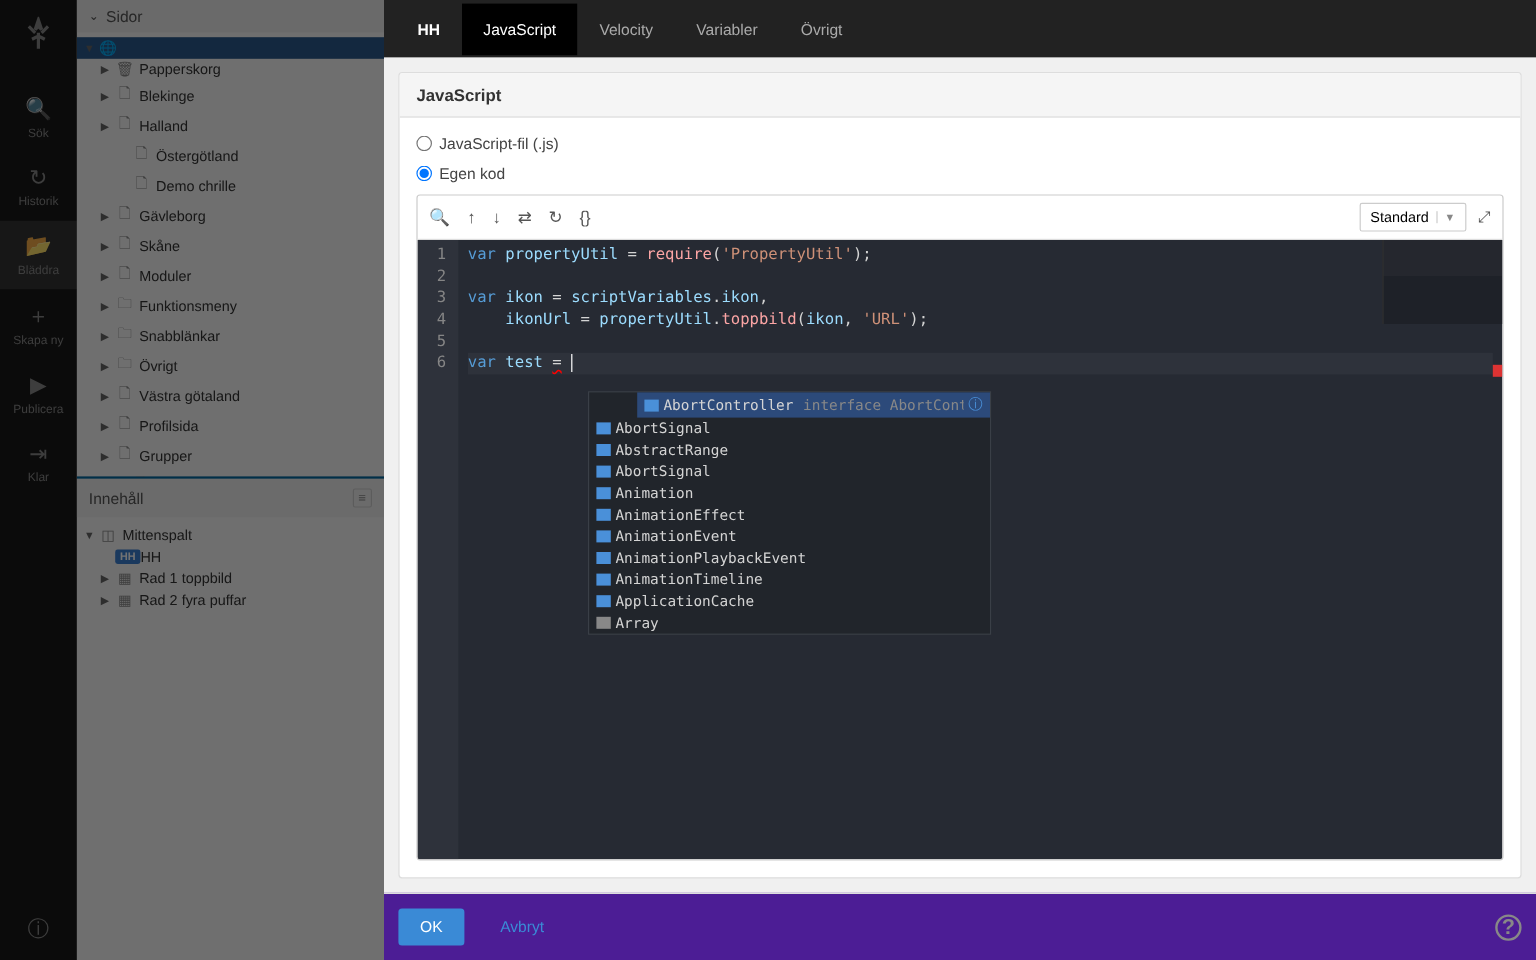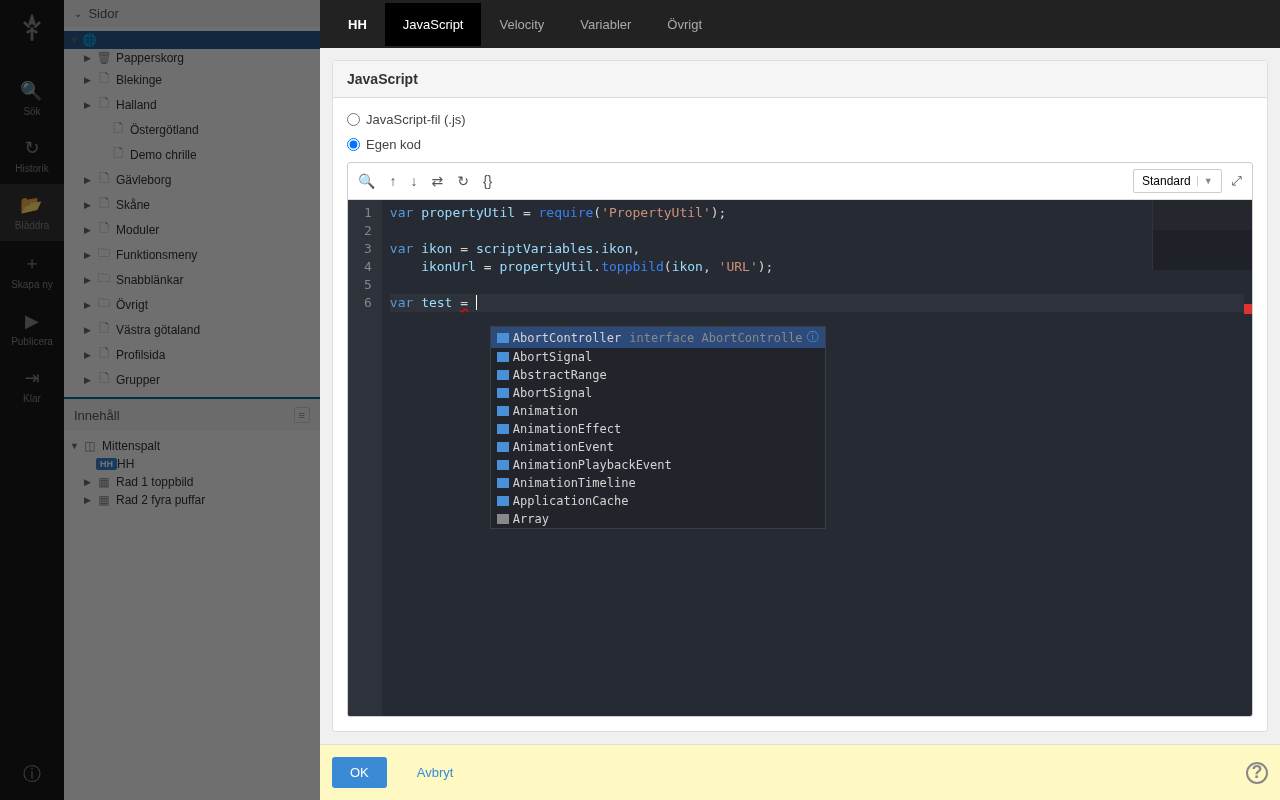--- a/index.html
+++ b/index.html
@@ -53,39 +53,39 @@
 .editor-toolbar .fullscreen { margin-left: 10px; color: #555; cursor: pointer; }
 
 .editor { flex: 1; background: #262a33; display: flex; font-family: Consolas, monospace; font-size: 13px; position: relative; color: #d4d4d4; }
 .gutter { background: #2e323b; color: #858585; text-align: right; padding: 4px 10px 4px 16px; user-select: none; }
 .gutter div { height: 18px; line-height: 18px; }
 .code { padding: 4px 8px; flex: 1; position: relative; }
 .code-line { height: 18px; line-height: 18px; white-space: pre; }
 .code-line.current { background: rgba(255,255,255,0.04); }
 .kw { color: #569cd6; }
 .str { color: #ce9178; }
-.fn { color: #3b82f6; }
+.fn { color: #fca5a5; }
 .var { color: #9cdcfe; }
 .op { color: #d4d4d4; }
 .err { text-decoration: red wavy underline; }
 
 .minimap { position: absolute; right: 0; top: 0; width: 100px; height: 70px; background: #1e2128; border-left: 1px solid #333; }
 .minimap-shade { position:absolute; top:0; left:0; right:0; height:30px; background: rgba(255,255,255,0.03); }
 .error-strip { position: absolute; right: 0; top: 104px; width: 8px; height: 10px; background: #d33; }
 
 .autocomplete { position: absolute; left: 108px; top: 126px; width: 336px; background: #21252b; border: 1px solid #3a3f47; z-index: 10; font-family: Consolas, monospace; font-size: 12px; }
 .ac-item { padding: 2px 6px; color: #ccc; display: flex; align-items: center; cursor: pointer; }
-.ac-item.selected { background: #2c4a7a; }
+.ac-item.selected { background: #2c4a7a; margin-left: 40px; }
 .ac-item .ac-icon { width: 12px; height: 10px; background: #4a90d9; margin-right: 4px; font-size: 8px; display:inline-block; }
 .ac-item .ac-icon.m { background: #888; }
 .ac-item .ac-name { color: #d4d4d4; }
 .ac-item .ac-hint { color: #888; margin-left: 8px; flex: 1; white-space: nowrap; overflow: hidden; }
 .ac-item .ac-info { color: #4a90d9; margin-left: 4px; }
 
-.modal-footer { background: #fef9c3; border-top: 1px solid #ddd; padding: 12px; display: flex; align-items: center; }
+.modal-footer { background: #4c1d95; border-top: 1px solid #ddd; padding: 12px; display: flex; align-items: center; }
 .btn { padding: 8px 18px; border-radius: 3px; font-size: 13px; cursor: pointer; border: none; }
 .btn-primary { background: #3a8ad6; color: #fff; margin-right: 12px; }
 .btn-link { background: none; color: #3a8ad6; }
 .modal-footer .spacer { flex: 1; }
 .modal-footer .help { color: #888; font-size: 18px; border: 2px solid #888; border-radius: 50%; width: 22px; height: 22px; display: flex; align-items: center; justify-content: center; cursor: pointer; font-weight: bold; }
 </style>
 </head>
 <body>
 
 <div class="left-rail">

